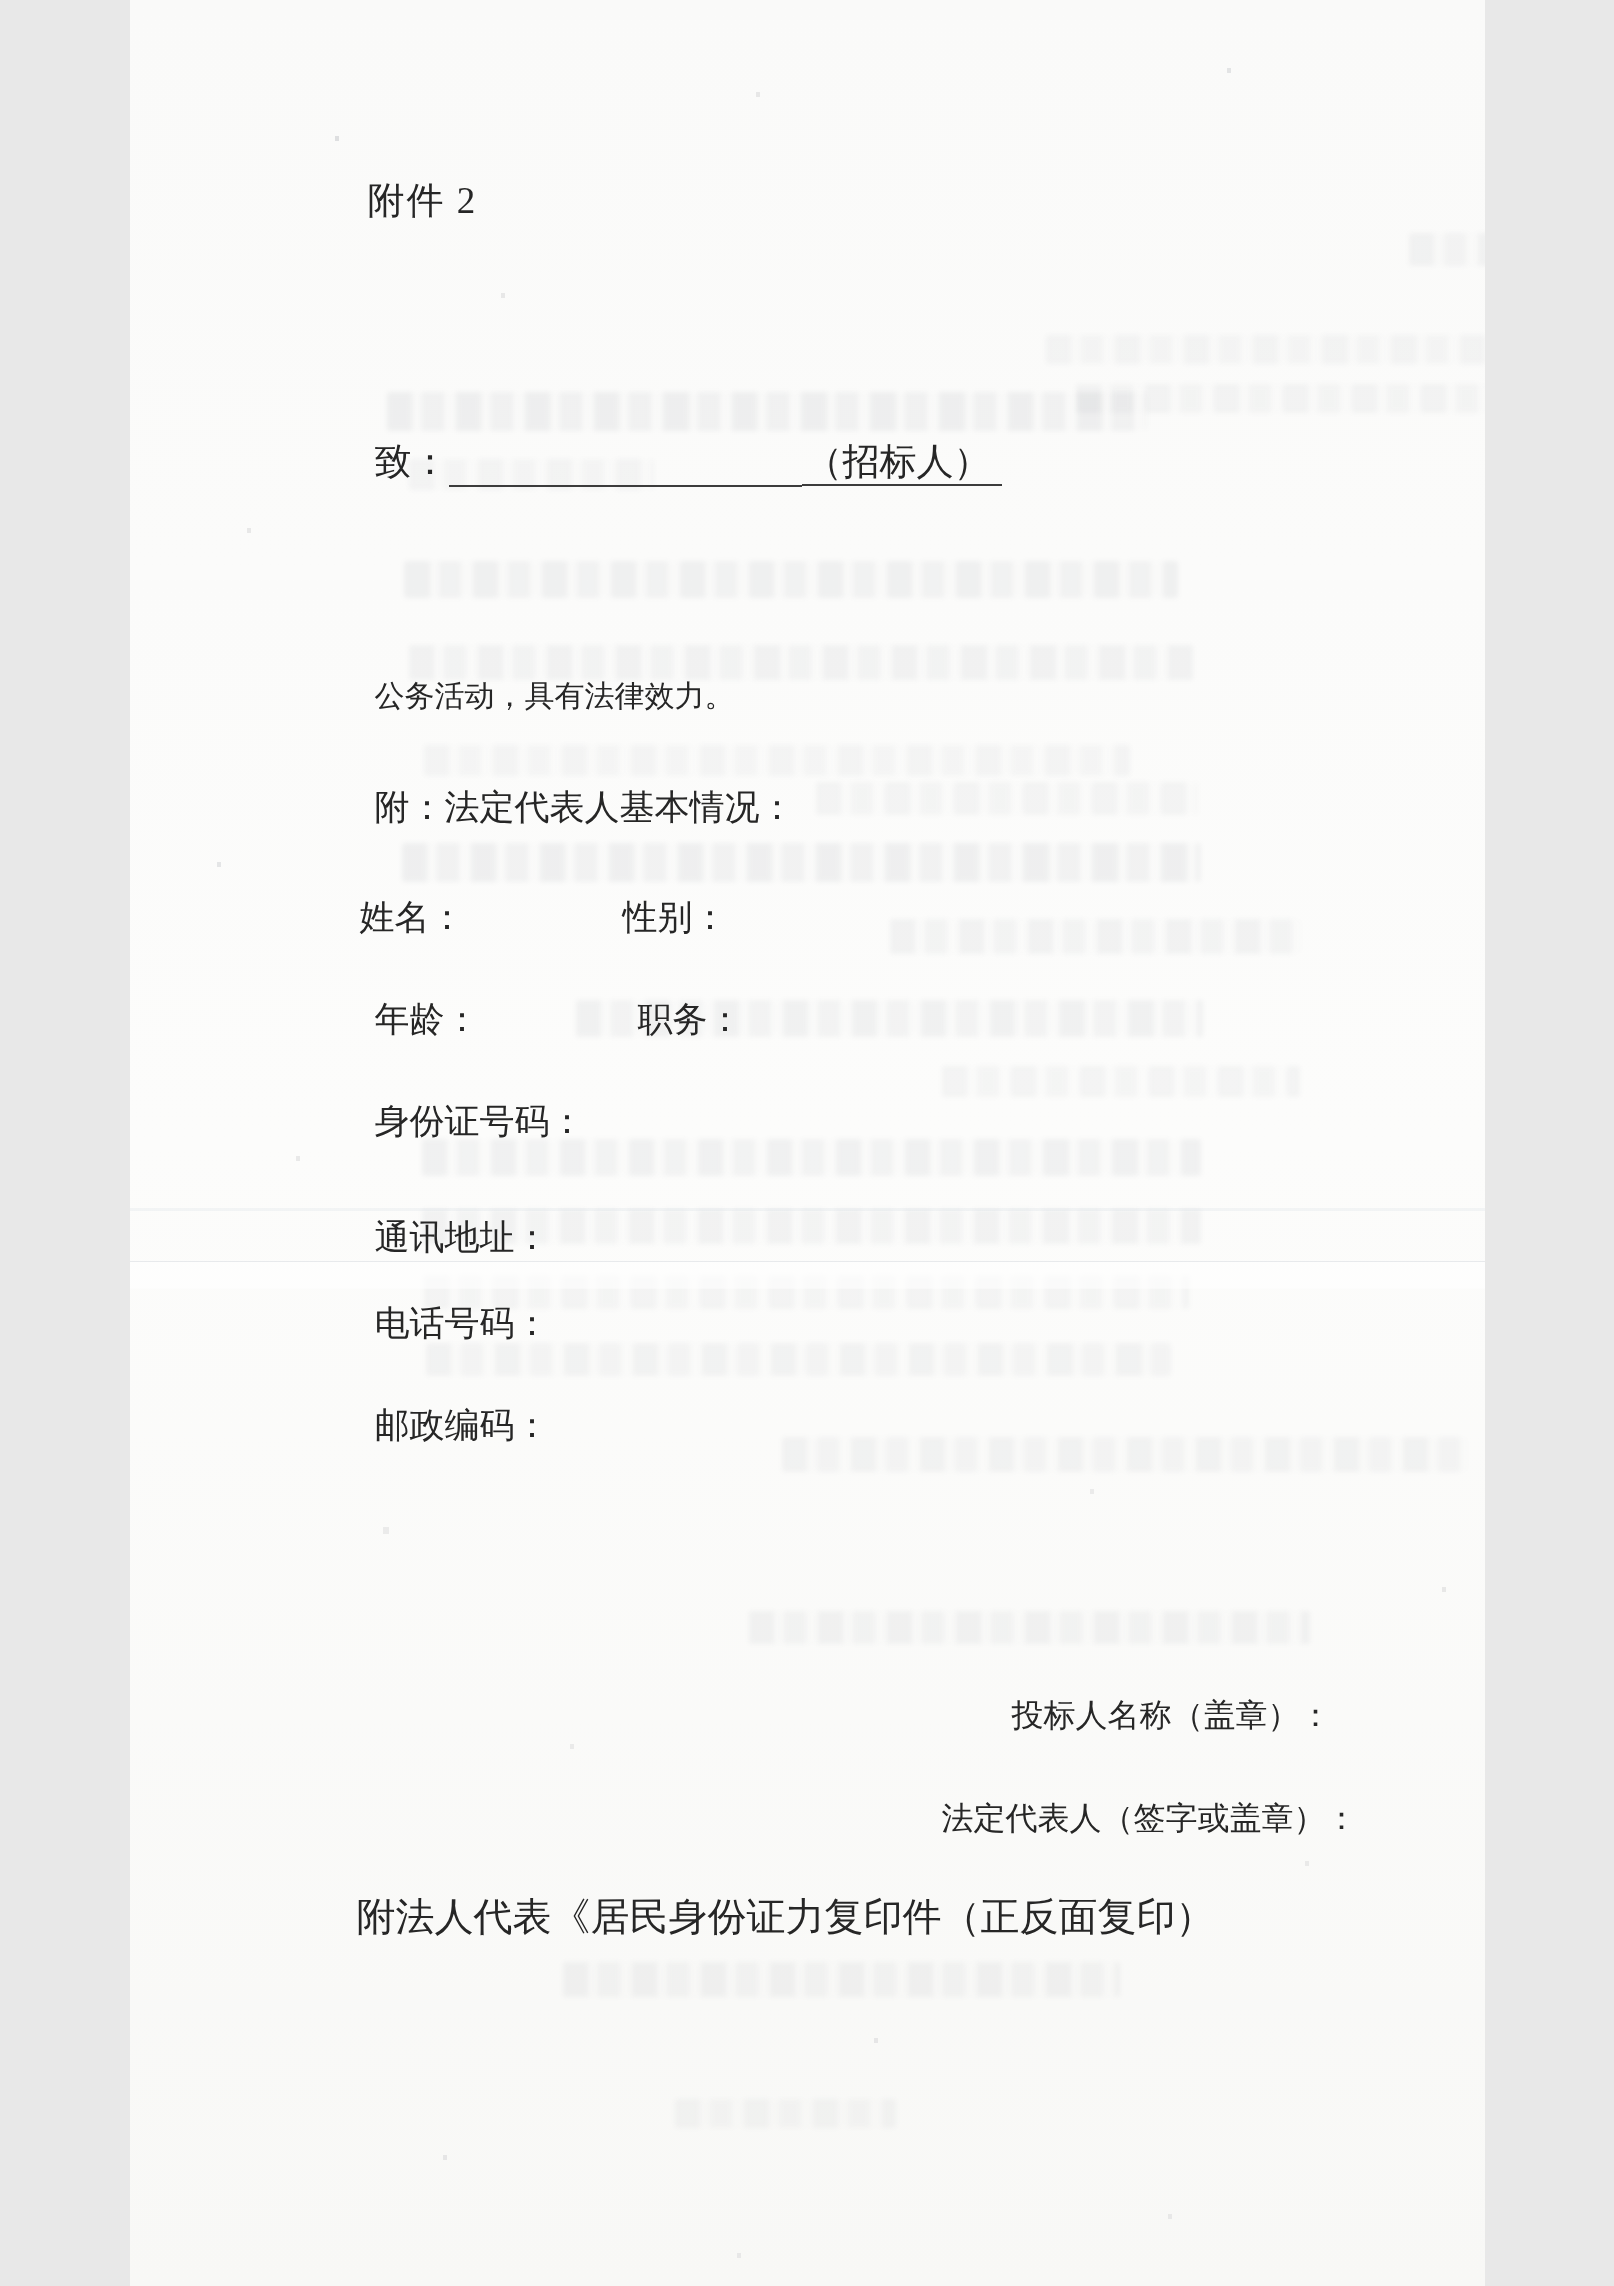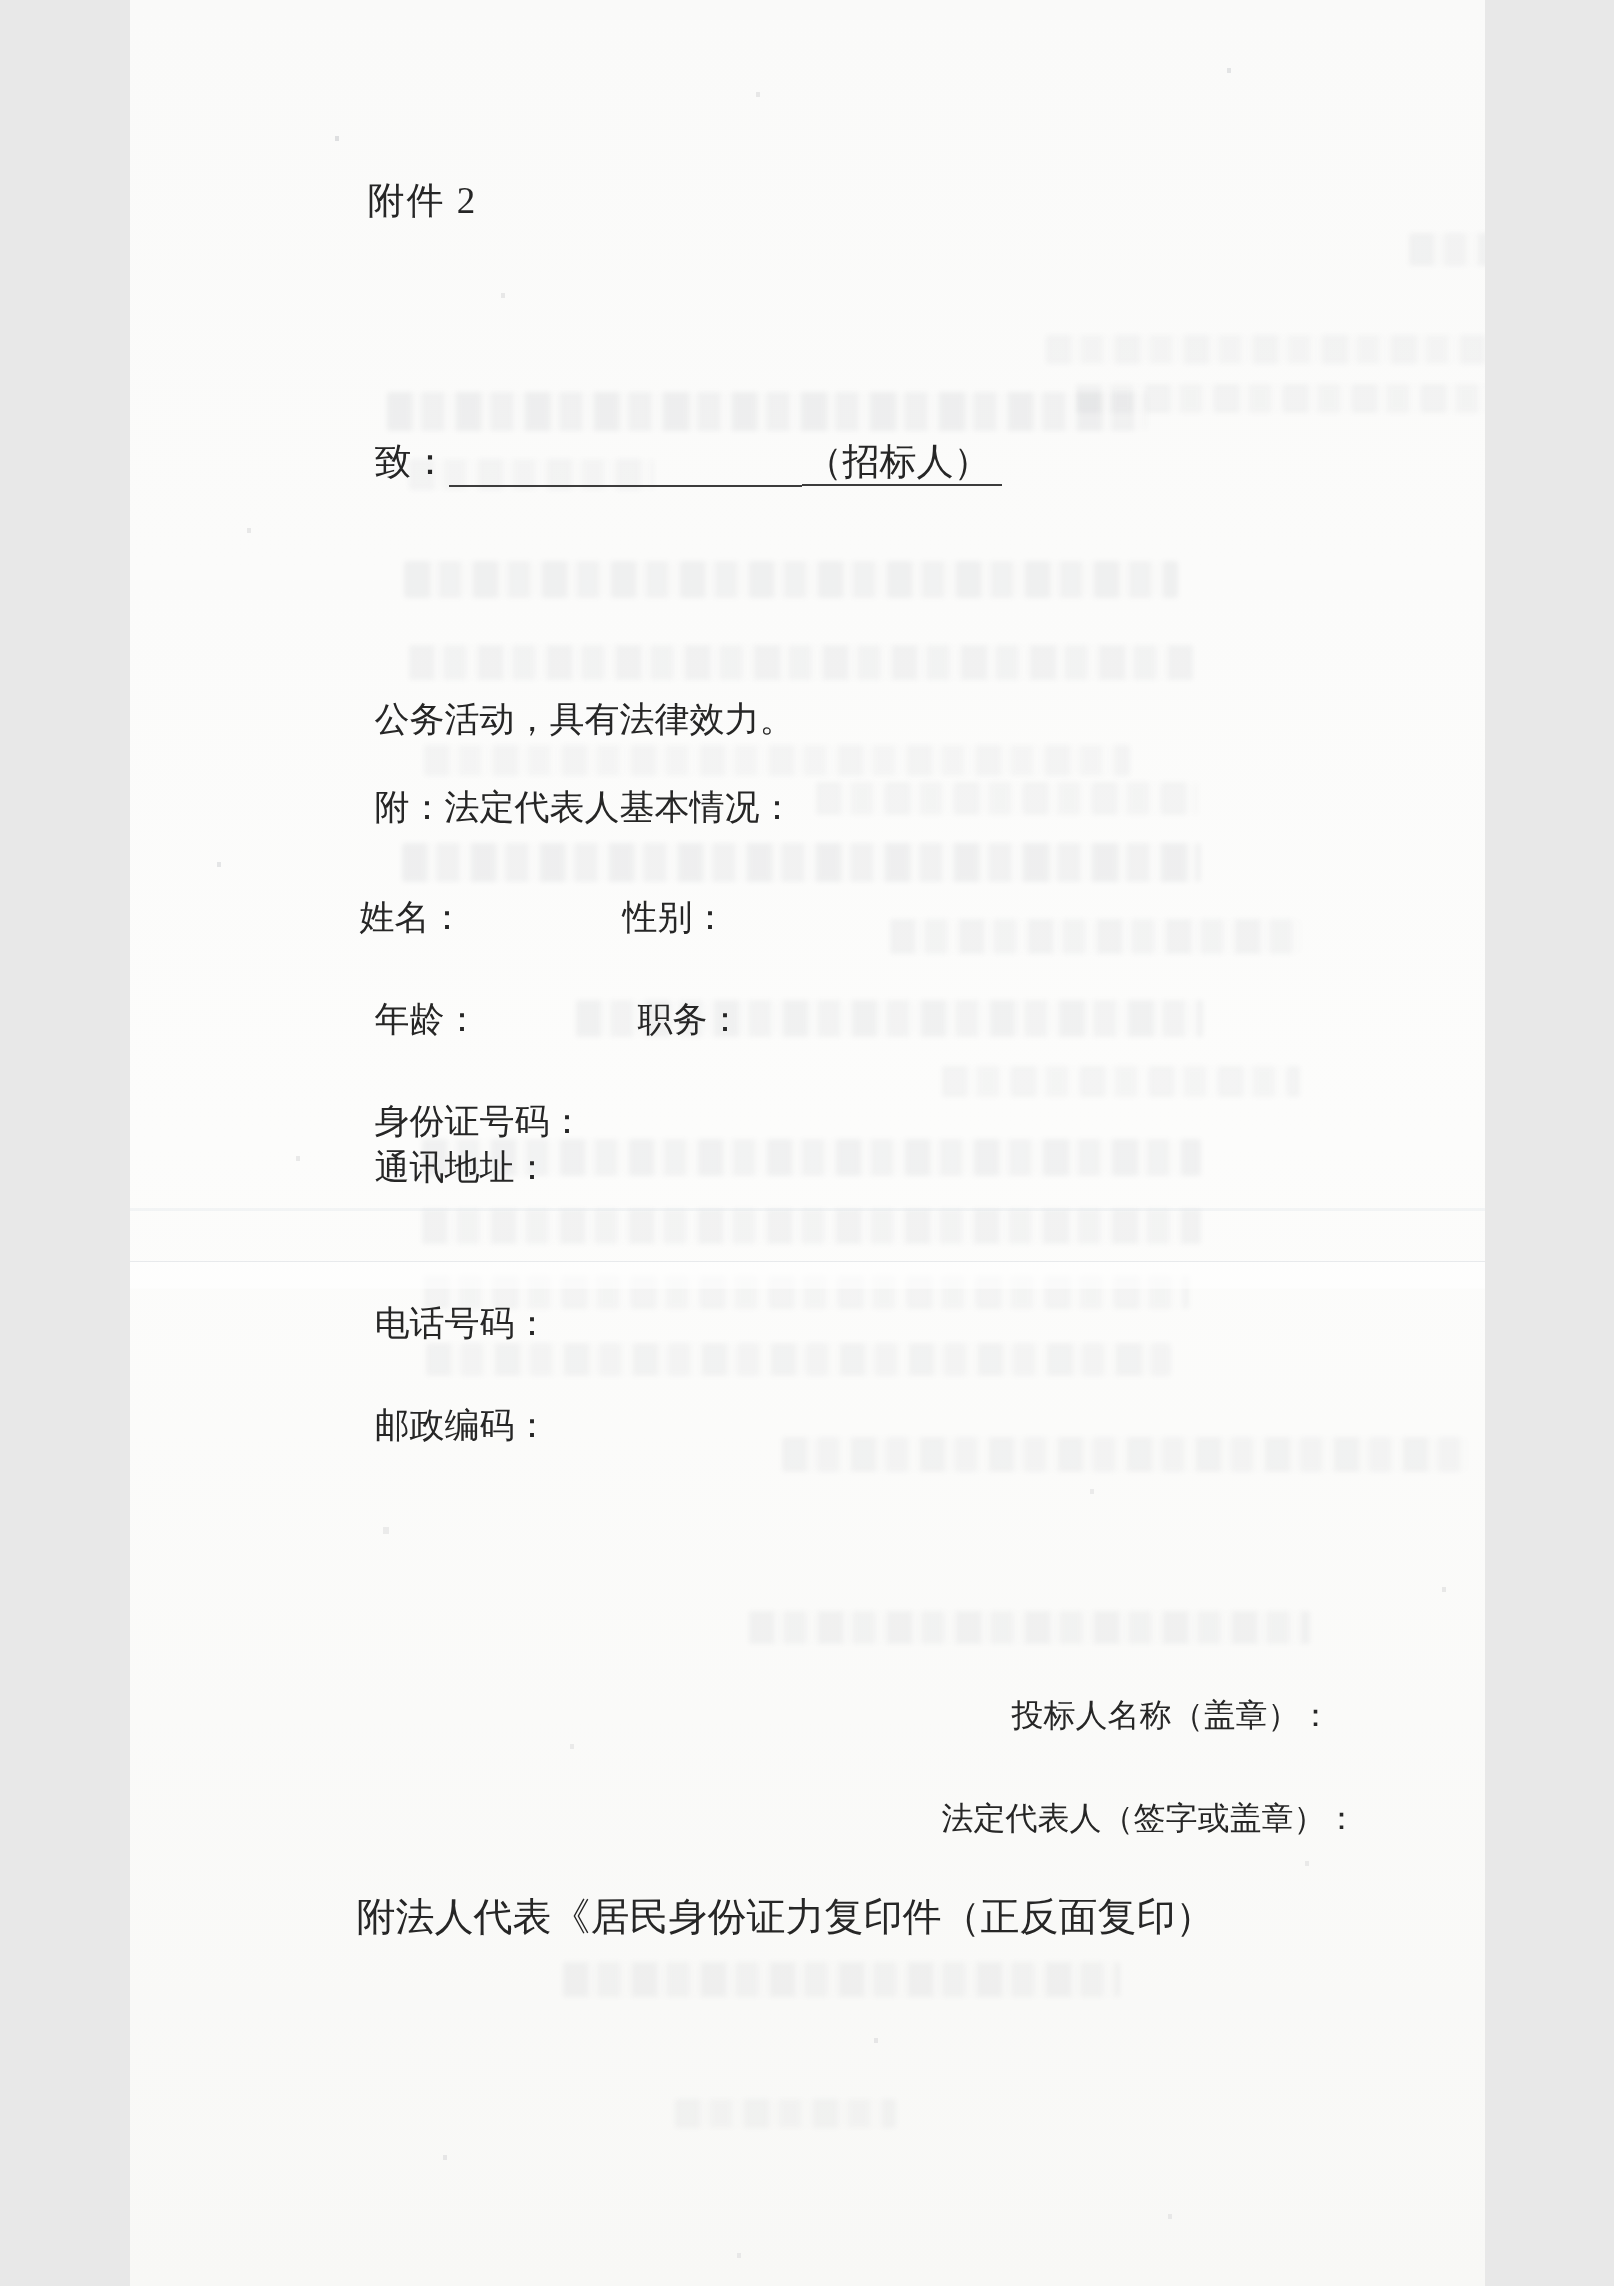--- a/index.html
+++ b/index.html
@@ -14,21 +14,21 @@
   }
   .abs{position:absolute;white-space:nowrap;}
   .attachment-label{left:238px;top:176px;font-size:37px;letter-spacing:2px;}
   .doc-title{left:0;top:248px;width:100%;text-align:center;font-size:49px;
     letter-spacing:13.7px;font-weight:500;color:#222;}
   .to-line{left:245px;top:437px;font-size:37px;}
   .to-line .blank{display:inline-block;width:353px;border-bottom:2.9px solid #3c3c3c;height:43px;vertical-align:bottom;}
   .to-line .tenderer{border-bottom:2.9px solid #3c3c3c;padding:0 11.8px 2px 3.9px;}
   .para-line1{left:287px;top:584px;font-size:39px;}
   .para-line1 .blank{display:inline-block;width:149px;border-bottom:2px solid #333;height:45px;vertical-align:bottom;margin-right:3.9px;}
-  .para-line2{left:245px;top:676px;font-size:35px;margin-top:20px;}
+  .para-line2{left:245px;top:676px;font-size:30px;}
   .attach-note{left:245px;top:784px;font-size:35px;}
   .field-row{font-size:35px;}
   .field-right{position:absolute;left:263px;top:0;}
   .sig-bidder{left:882px;top:1694px;font-size:32px;}
   .sig-legal{left:812px;top:1797px;font-size:32px;}
   .footer-note{left:227px;top:1890px;font-size:39px;}
   
   .ghost{
     position:absolute;
     background:repeating-linear-gradient(90deg,
@@ -103,21 +103,21 @@
     <span>姓名：</span>
     <span class="field-right">性别：</span>
   </div>
   <div class="abs field-row" style="left:245px;top:996px;">
     <span>年龄：</span>
     <span class="field-right">职务：</span>
   </div>
   <div class="abs field-row" style="left:245px;top:1098px;">
     <span>身份证号码：</span>
   </div>
-  <div class="abs field-row" style="left:245px;top:1144px;text-align:right;">
+  <div class="abs field-row" style="left:245px;top:1214px;text-align:right;">
     <span>通讯地址：</span>
   </div>
   <div class="abs field-row" style="left:245px;top:1300px;">
     <span>电话号码：</span>
   </div>
   <div class="abs field-row" style="left:245px;top:1402px;">
     <span>邮政编码：</span>
   </div>
 
   <div class="abs sig-bidder">投标人名称（盖章）：</div>

